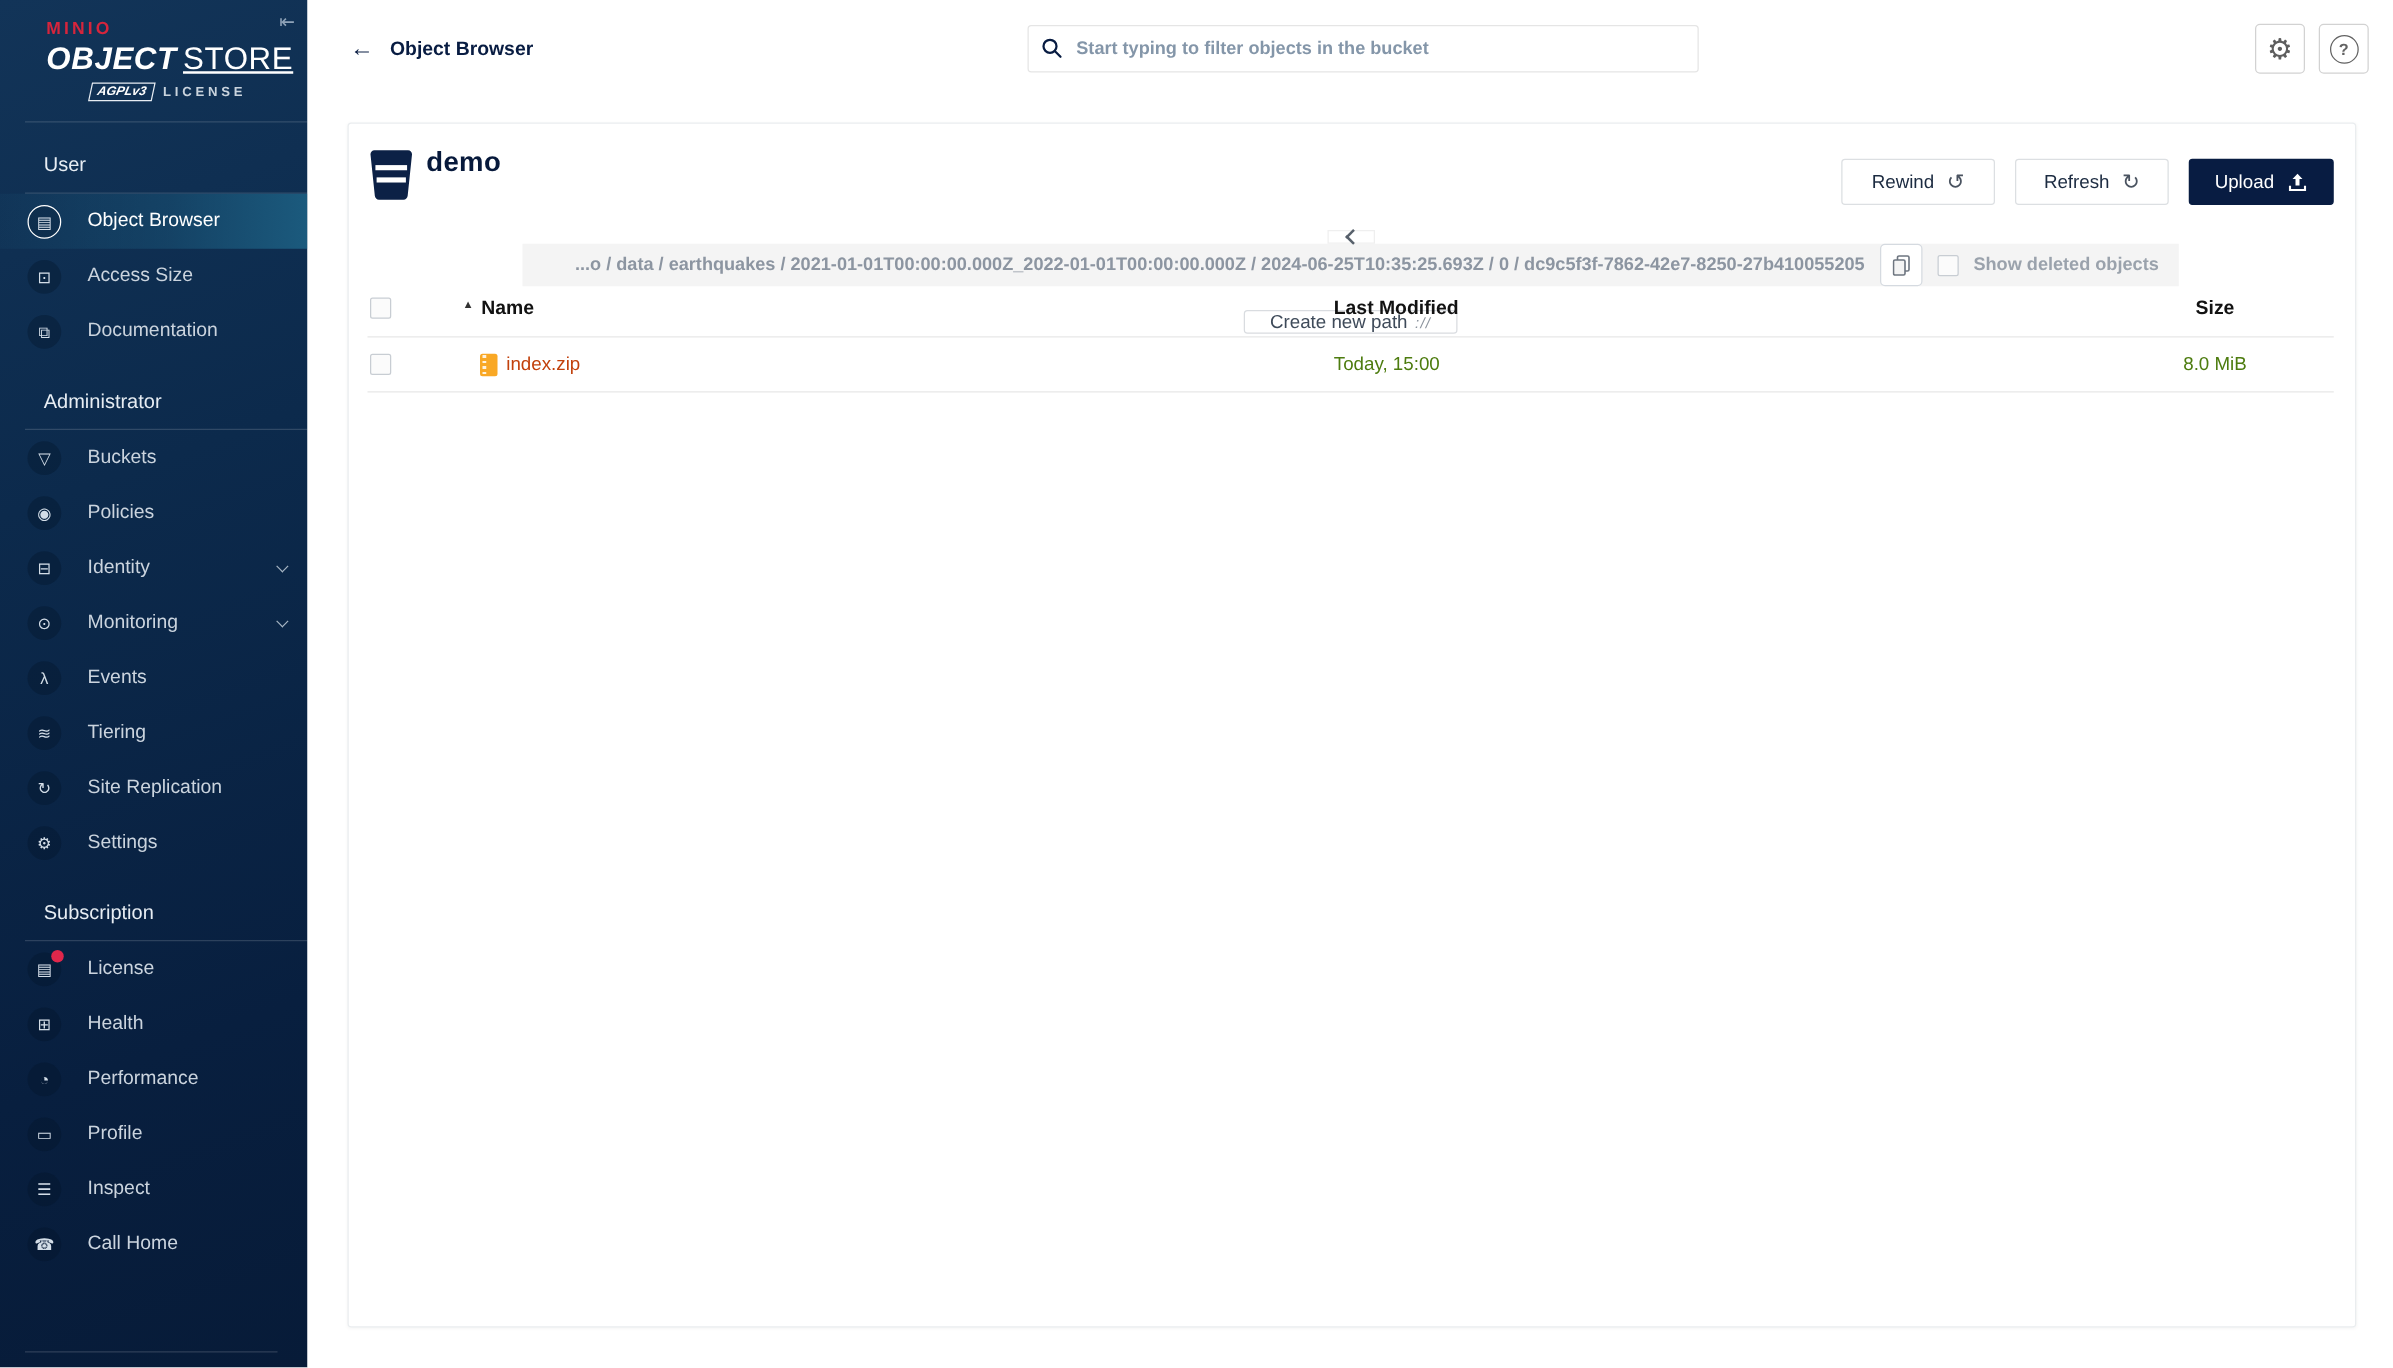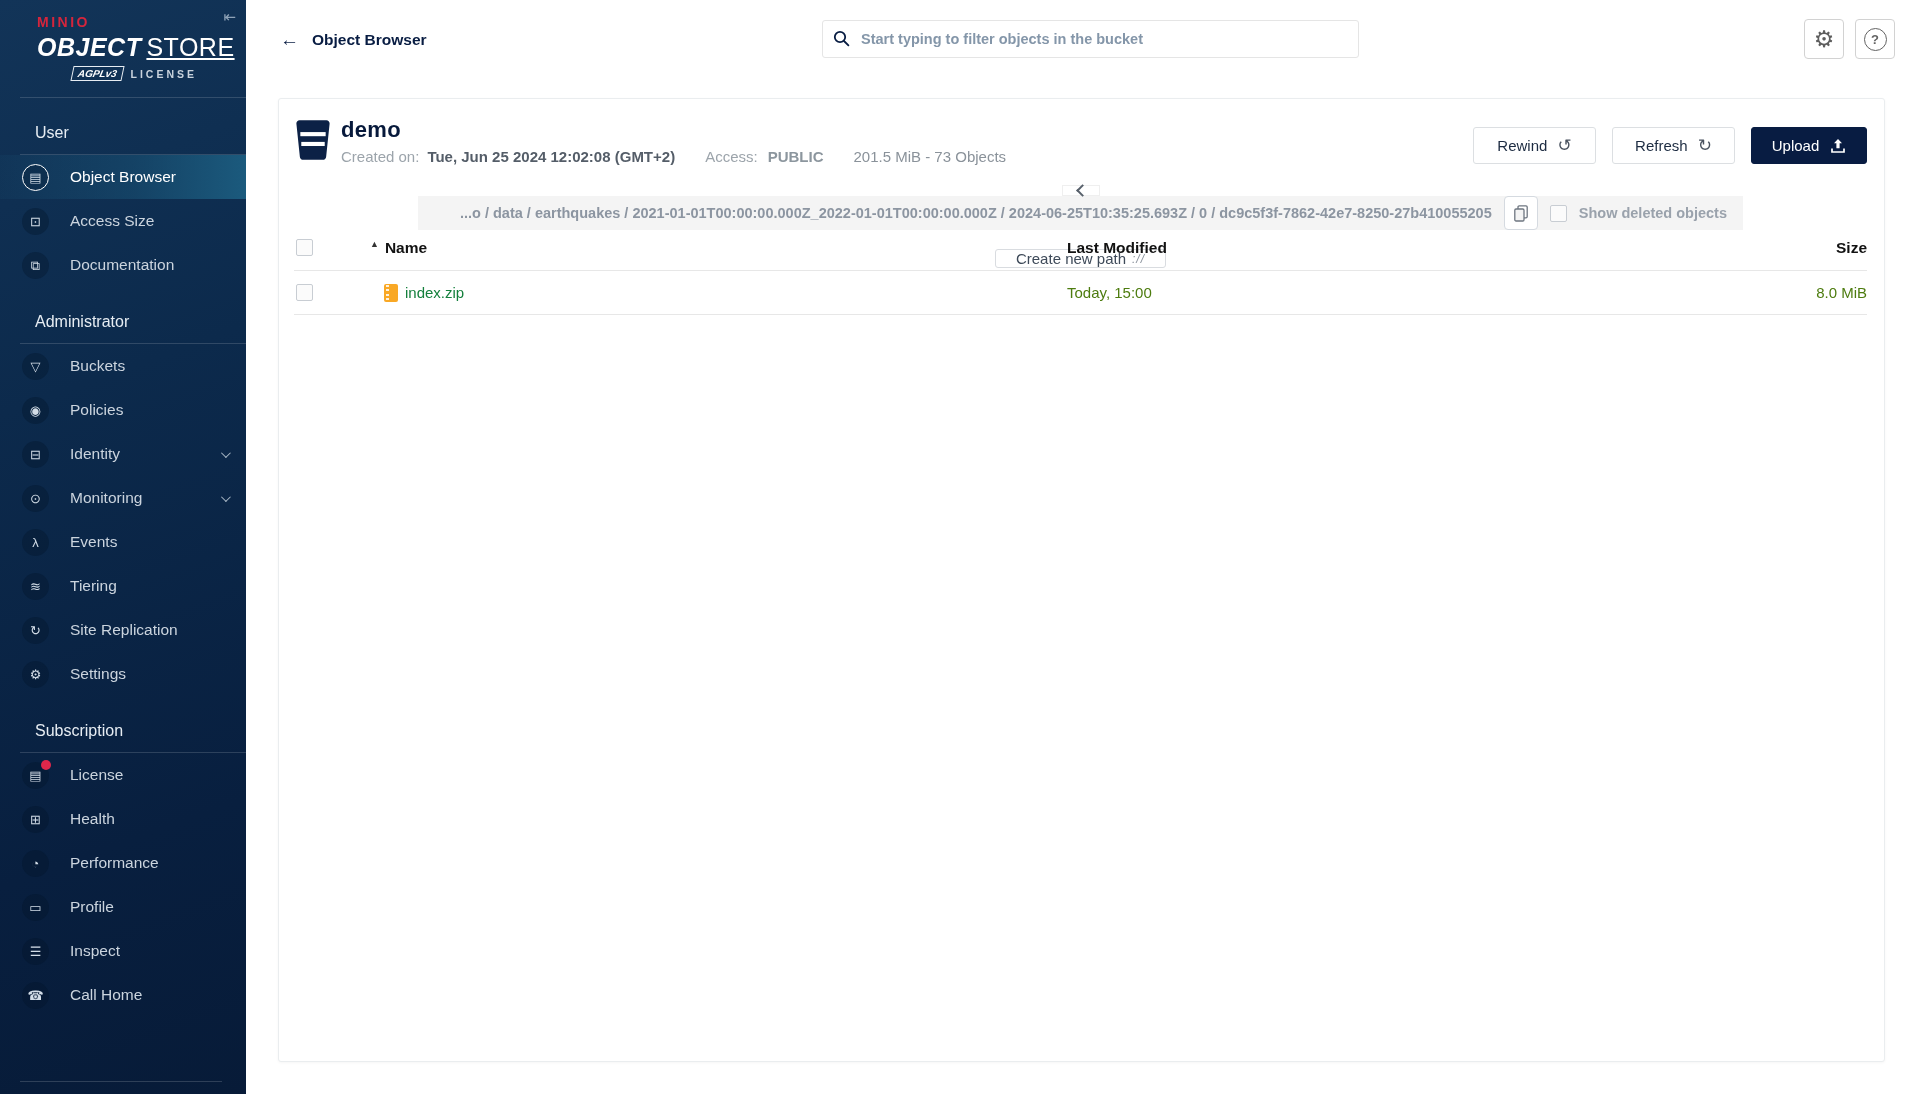--- a/index.html
+++ b/index.html
@@ -95,29 +95,29 @@
   .np-icon { font-size:12px; color:#8A929C; font-style:italic; letter-spacing:1px; }
 
   
   .obj-table { margin:0 17px 0 15px; }
   .t-row { display:flex; align-items:center; border-bottom:1px solid #E7E7E7; }
   .t-head { height:46px; }
   .t-body-row { height:44px; cursor:pointer; }
   .col-check { width:46px; flex:0 0 46px; display:flex; align-items:center; padding-left:2px; }
   .col-name { flex:1; display:flex; align-items:center; min-width:0; }
   .col-mod { width:610px; flex:0 0 610px; }
-  .col-size { width:190px; flex:0 0 190px; text-align:right; }
+  .col-size { width:190px; flex:0 0 190px; text-align:center; }
   .th { font-size:15.5px; font-weight:bold; color:#121212; }
   .sort-arrow { font-size:9px; color:#333; margin-right:6px; transform:translateY(-4px); display:inline-block; }
   .cell { font-size:15px; color:#4d7c0f; }
   .name-indent { width:36px; flex:0 0 36px; }
   .zip-icon { width:14px; height:18px; background:#F9A825; border-radius:2px; margin-right:7px; position:relative; flex:0 0 14px; }
   .zip-icon::before { content:""; position:absolute; left:1.5px; top:1px; bottom:1px; width:3px;
     background:repeating-linear-gradient(180deg,#fff 0 2px, transparent 2px 4.5px); opacity:.85; }
-  .file-name { font-size:15px; color:#15803d; }
+  .file-name { font-size:15px; color:#c2410c; }
 </style>
 </head>
 <body>
 
 <div class="app">
 
   <div class="sidebar">
     <span class="collapse-btn">⇤</span>
 
     <div class="logo">
@@ -279,28 +279,20 @@
     <div class="card">
 
       <div class="bucket-header">
         <svg class="bucket-icon" width="38" height="42" viewBox="0 0 24 26">
           <path d="M1.5 2.5 C1.5 1.4 2.4 0.5 3.5 0.5 H20.5 C21.6 0.5 22.5 1.4 22.5 2.5 L20.3 23.5 C20.2 24.6 19.3 25.5 18.2 25.5 H5.8 C4.7 25.5 3.8 24.6 3.7 23.5 Z" fill="#0C2146"></path>
           <rect x="4" y="8" width="16" height="2.6" fill="#fff"></rect>
           <rect x="4.6" y="14.2" width="14.8" height="2.6" fill="#fff"></rect>
         </svg>
         <div class="bucket-texts">
           <div class="bucket-name">demo</div>
-          <div class="bucket-meta">
-            <span>Created on:</span>
-            <span class="val">Tue, Jun 25 2024 12:02:08 (GMT+2)</span>
-            <span class="sep"></span>
-            <span>Access:</span>
-            <span class="pub">PUBLIC</span>
-            <span class="summary">201.5 MiB - 73 Objects</span>
-          </div>
         </div>
         <div class="bucket-actions">
           <div class="btn-outline">
             <span>Rewind</span>
             <span class="bicon">↺</span>
           </div>
           <div class="btn-outline">
             <span>Refresh</span>
             <span class="bicon">↻</span>
           </div>

